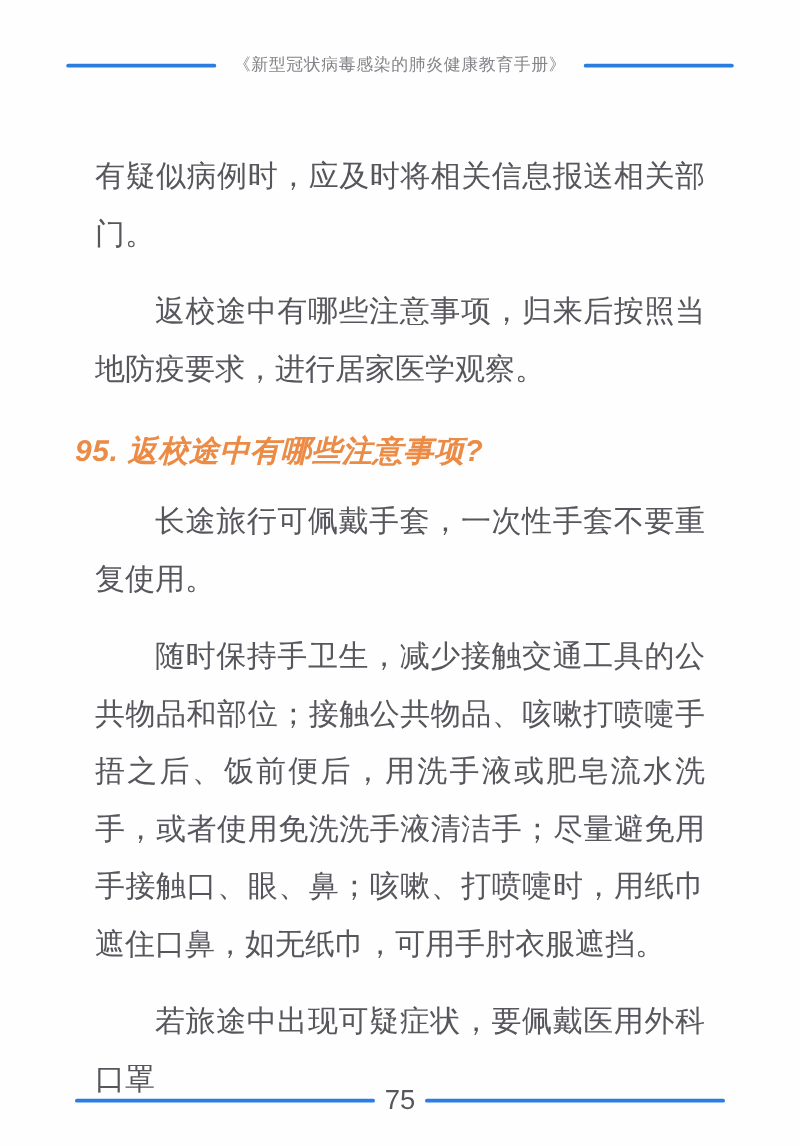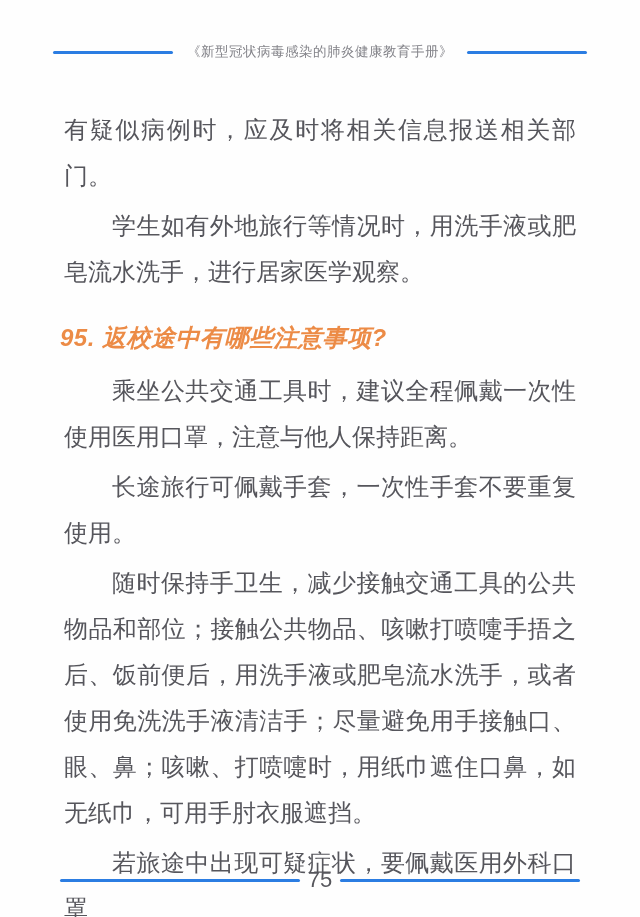--- a/index.html
+++ b/index.html
@@ -50,21 +50,21 @@
     position: absolute;
     top: 103px;
     left: 60px;
     width: 520px;
     font-size: 24px;
     line-height: 46px;
     color: #56565c;
     text-align: justify;
   }
   .para {
-    margin: 4px;
+    margin: 16px;
     text-indent: 2em;
   }
   .para.no-indent {
     text-indent: 0;
   }
 
   
   .section-heading {
     margin: 26px 0 13px 0;
     font-family: "Liberation Sans", "DejaVu Sans", sans-serif;
@@ -107,25 +107,24 @@
   <div class="header">
     <span class="rule"></span>
     <span class="header-title">《新型冠状病毒感染的肺炎健康教育手册》</span>
     <span class="rule"></span>
   </div>
 
   <div class="content">
 
     <p class="para no-indent">有疑似病例时，应及时将相关信息报送相关部门。</p>
 
-    <p class="para">学生如有外地旅行等情况时，用洗手液或肥皂流水洗手，进行居家医学观察。</p>
+    <p class="para">返校途中有哪些注意事项，归来后按照当地防疫要求，进行居家医学观察。</p>
 
     <h2 class="section-heading">95. 返校途中有哪些注意事项?</h2>
 
-    <p class="para">乘坐公共交通工具时，建议全程佩戴一次性使用医用口罩，注意与他人保持距离。</p>
 
     <p class="para">长途旅行可佩戴手套，一次性手套不要重复使用。</p>
 
     <p class="para">随时保持手卫生，减少接触交通工具的公共物品和部位；接触公共物品、咳嗽打喷嚏手捂之后、饭前便后，用洗手液或肥皂流水洗手，或者使用免洗洗手液清洁手；尽量避免用手接触口、眼、鼻；咳嗽、打喷嚏时，用纸巾遮住口鼻，如无纸巾，可用手肘衣服遮挡。</p>
 
 
     <p class="para">若旅途中出现可疑症状，要佩戴医用外科口罩</p>
 
   </div>
 

